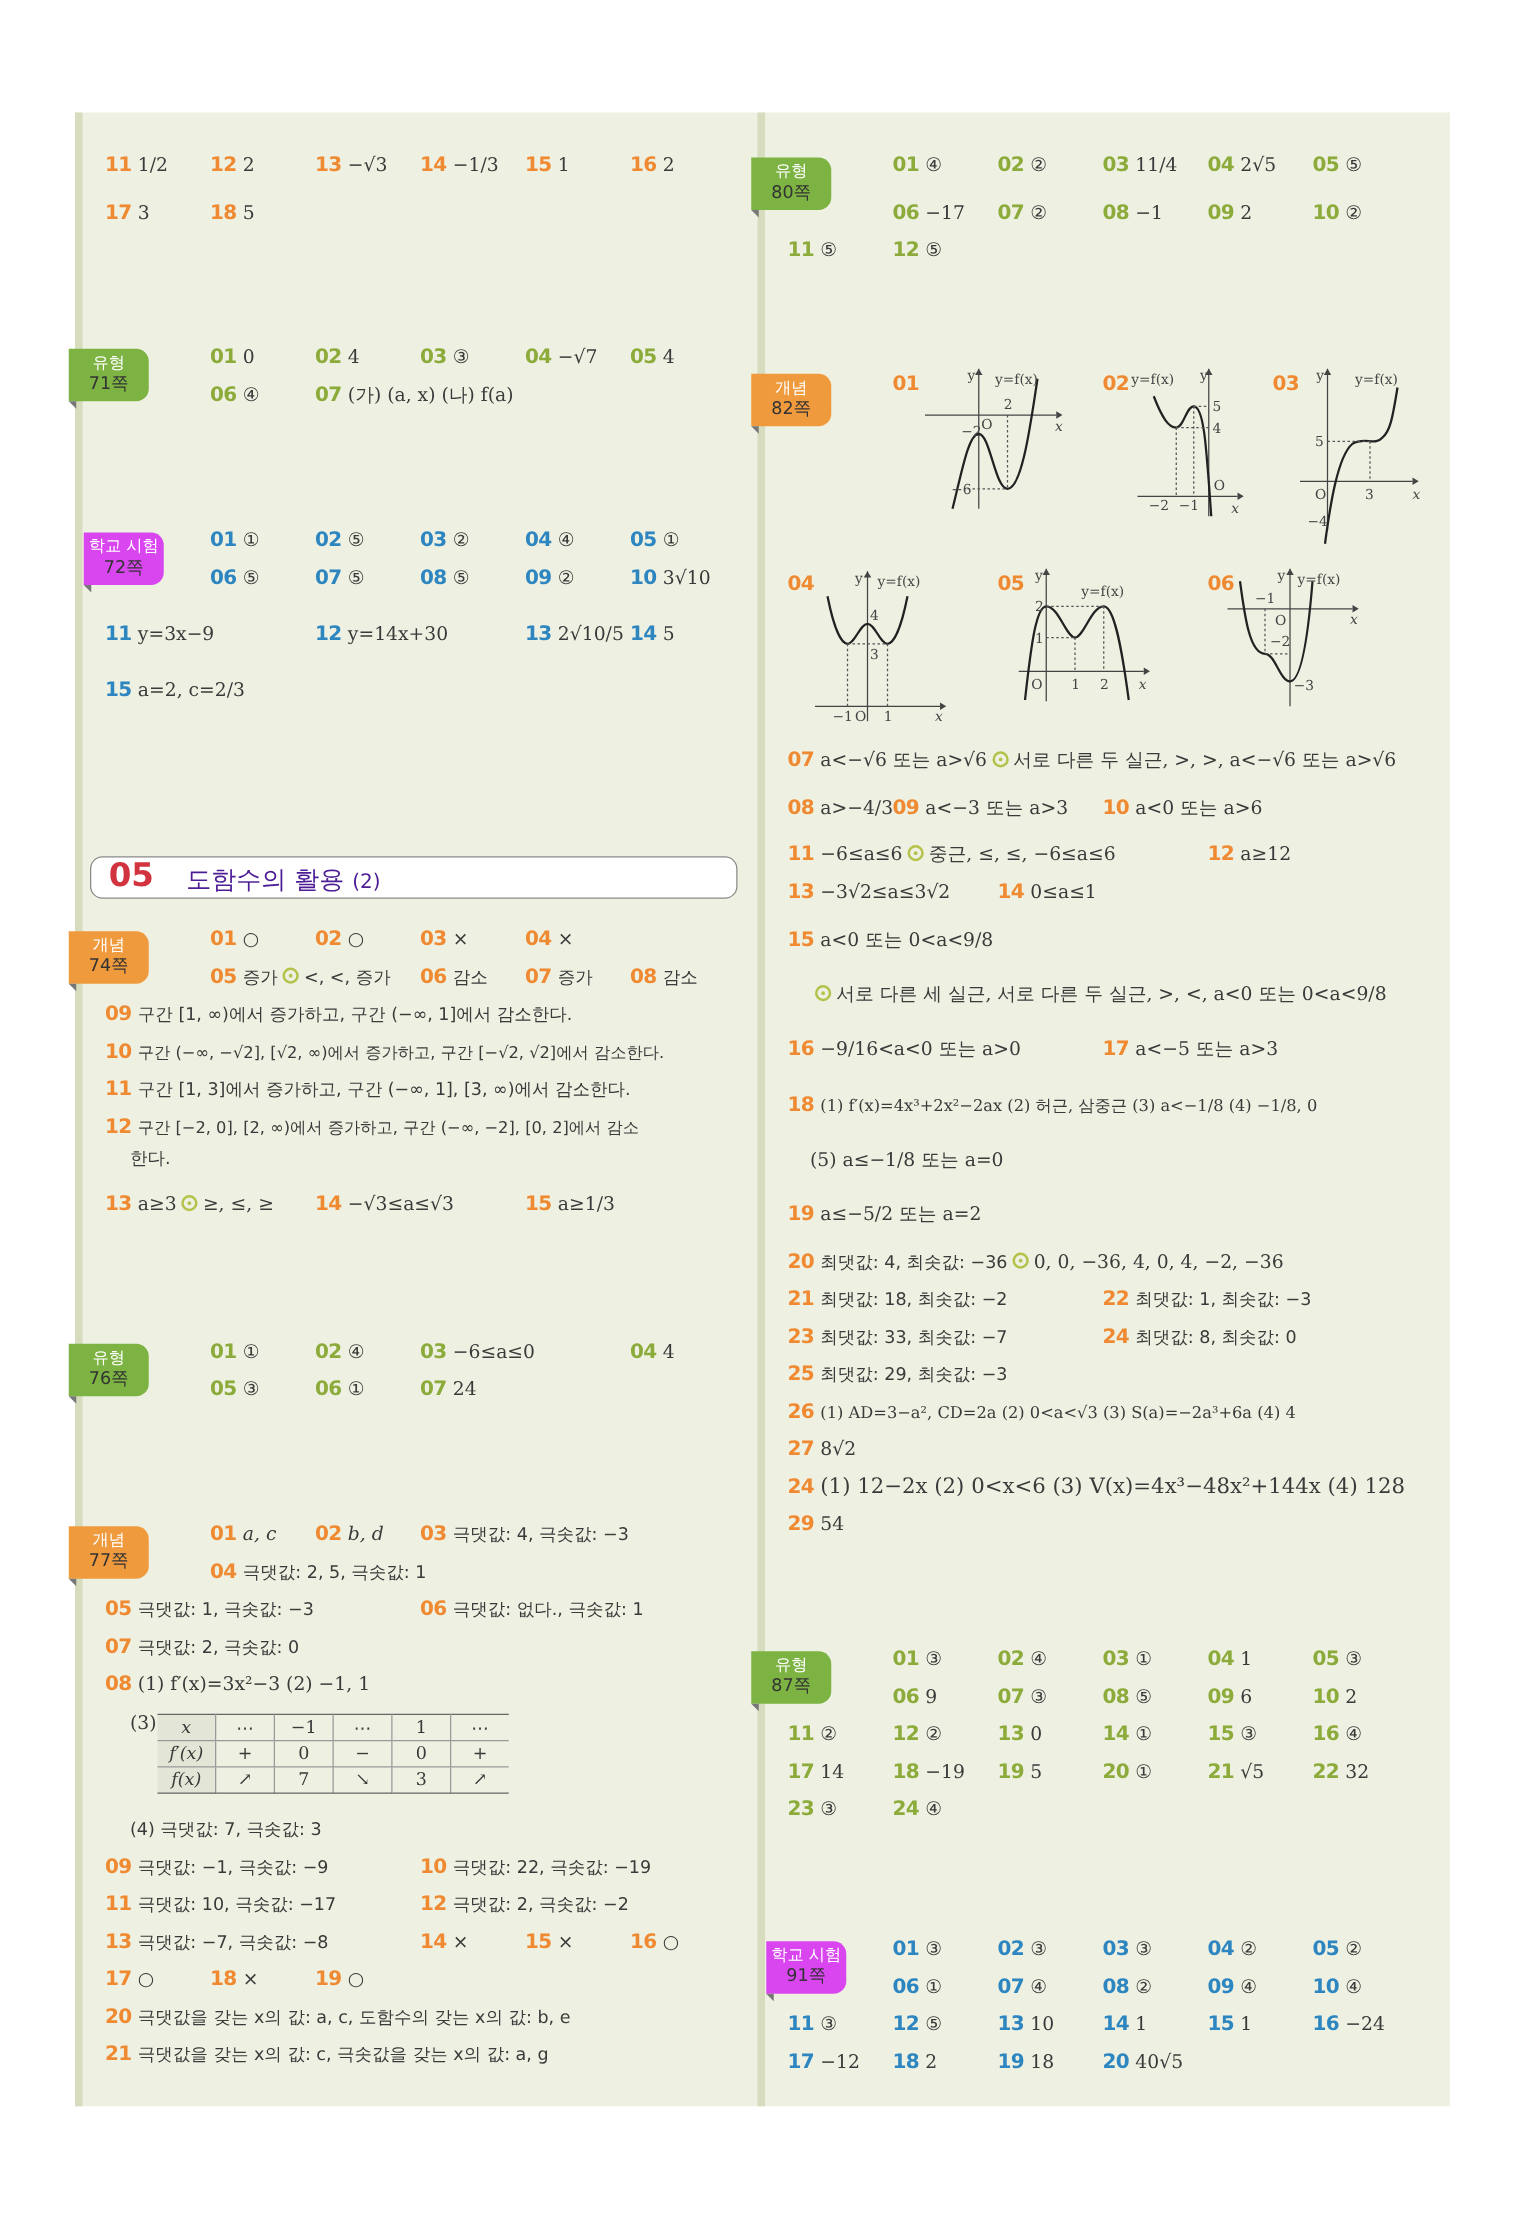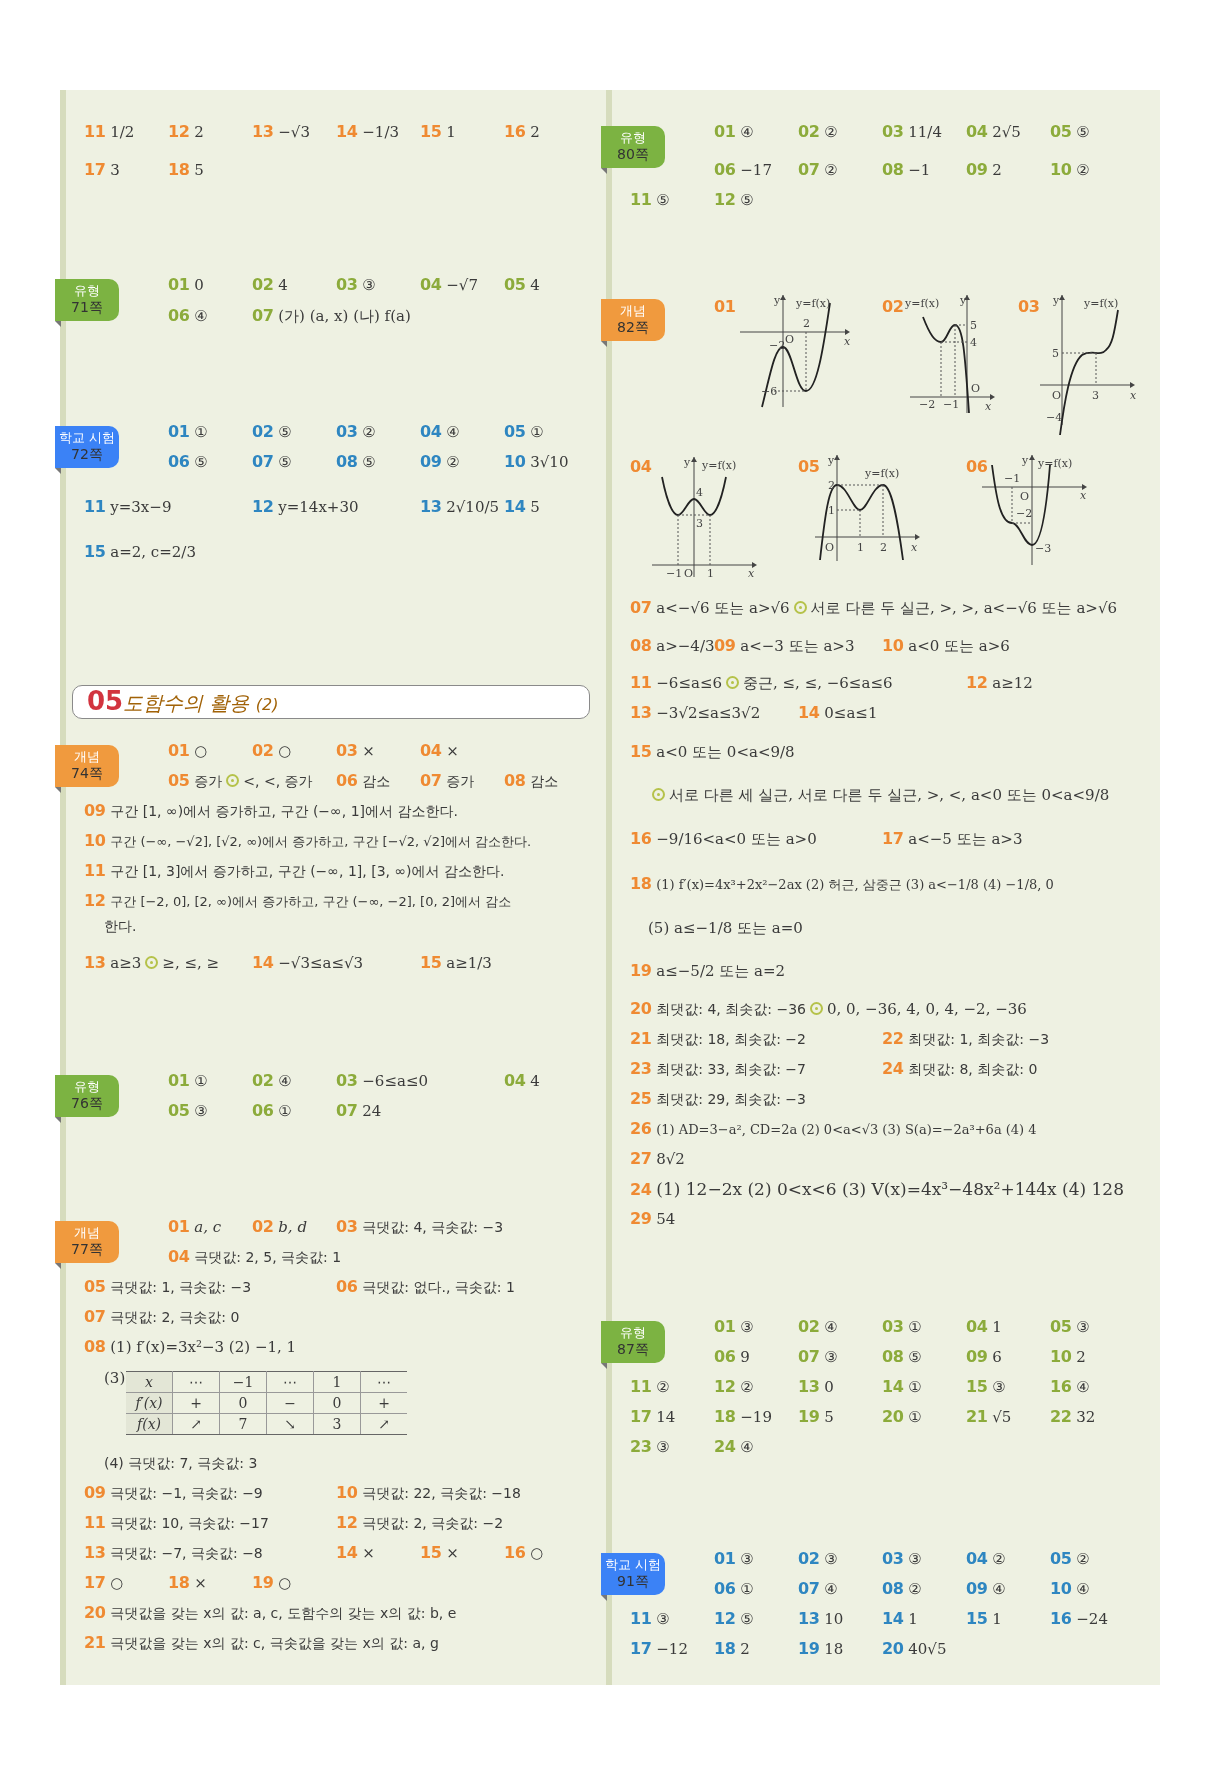--- a/index.html
+++ b/index.html
@@ -13,25 +13,25 @@
   .green .num { color:#8cab3b; }
   .blue .num { color:#2e86c1; }
   .ans { font-family:"DejaVu Serif", serif; font-size:15px; color:#3a3a3a; }
   .ans.kr { font-family:"DejaVu Sans", sans-serif; font-size:14px; }
   .tag { position:absolute; width:64px; height:42px; border-radius:0 10px 10px 0; color:#fff;
          font-family:"DejaVu Sans", sans-serif; text-align:center; font-size:13px; line-height:17px; padding-top:3px; box-sizing:border-box; }
   .tag .pg { color:#333; font-size:14px; display:block; }
   .tag::after { content:""; position:absolute; left:0; bottom:-6px; border-top:6px solid #777; border-left:6px solid transparent; }
   .tag.green { background:#7cb342; }
   .tag.orange { background:#f09a3e; }
-  .tag.blue { background:#3b82f6; }
+  .tag.blue { background:#d946ef;margin-left:12px; }
   .section-box { position:absolute; left:72px; top:685px; width:516px; height:32px; background:#fff;
                  border:1.5px solid #8a8a8a; border-radius:10px; font-family:"DejaVu Sans", sans-serif; }
   .section-box .secnum { color:#d2343f; font-weight:bold; font-size:26px; position:absolute; left:14px; top:0px; }
-  .section-box .sectitle { font-size:20px; position:absolute; left:50px; top:4px; color:#a16207;font-style:italic; }
+  .section-box .sectitle { font-size:20px; position:absolute; left:76px; top:4px; color:#4c1d95; }
   .section-box .secsub { font-size:16px; }
   .target { display:inline-block; width:13px; height:13px; border-radius:50%; border:2px solid #b5c24a;
             box-sizing:border-box; position:relative; vertical-align:-1px; margin:0 4px; }
   .target::after { content:""; position:absolute; left:3px; top:3px; width:3px; height:3px; border-radius:50%; background:#b5c24a; }
   table.sign { position:absolute; border-collapse:collapse; font-family:"DejaVu Serif", serif; font-size:14px; }
   table.sign td { border:1px solid #999; width:46px; height:20px; text-align:center; padding:0; }
   table.sign tr:first-child td { border-top:1.5px solid #666; }
   table.sign tr:last-child td { border-bottom:1.5px solid #666; }
   table.sign td:first-child { border-left:none; background:#e3e6d6; font-style:italic; }
   table.sign td:last-child { border-right:none; }
@@ -159,21 +159,21 @@
             <td>↗</td>
             <td>7</td>
             <td>↘</td>
             <td>3</td>
             <td>↗</td>
     </tr>
   </tbody>
       </table>
   <div class="item" style="left:104px;top:1453px"><span class="ans kr">(4) 극댓값: 7, 극솟값: 3</span></div>
   <div class="item" style="left:84px;top:1483px"><span class="num">09</span><span class="ans kr">극댓값: −1, 극솟값: −9</span></div>
-  <div class="item" style="left:336px;top:1483px"><span class="num">10</span><span class="ans kr">극댓값: 22, 극솟값: −18</span></div>
+  <div class="item" style="left:336px;top:1483px"><span class="num">10</span><span class="ans kr">극댓값: 22, 극솟값: −19</span></div>
   <div class="item" style="left:84px;top:1513px"><span class="num">11</span><span class="ans kr">극댓값: 10, 극솟값: −17</span></div>
   <div class="item" style="left:336px;top:1513px"><span class="num">12</span><span class="ans kr">극댓값: 2, 극솟값: −2</span></div>
   <div class="item" style="left:84px;top:1543px"><span class="num">13</span><span class="ans kr">극댓값: −7, 극솟값: −8</span></div>
   <div class="item" style="left:336px;top:1543px"><span class="num">14</span><span class="ans">×</span></div>
   <div class="item" style="left:420px;top:1543px"><span class="num">15</span><span class="ans">×</span></div>
   <div class="item" style="left:504px;top:1543px"><span class="num">16</span><span class="ans">○</span></div>
   <div class="item" style="left:84px;top:1573px"><span class="num">17</span><span class="ans">○</span></div>
   <div class="item" style="left:168px;top:1573px"><span class="num">18</span><span class="ans">×</span></div>
   <div class="item" style="left:252px;top:1573px"><span class="num">19</span><span class="ans">○</span></div>
   <div class="item" style="left:84px;top:1603px"><span class="num">20</span><span class="ans kr">극댓값을 갖는 x의 값: a, c, 도함수의 갖는 x의 값: b, e</span></div>

